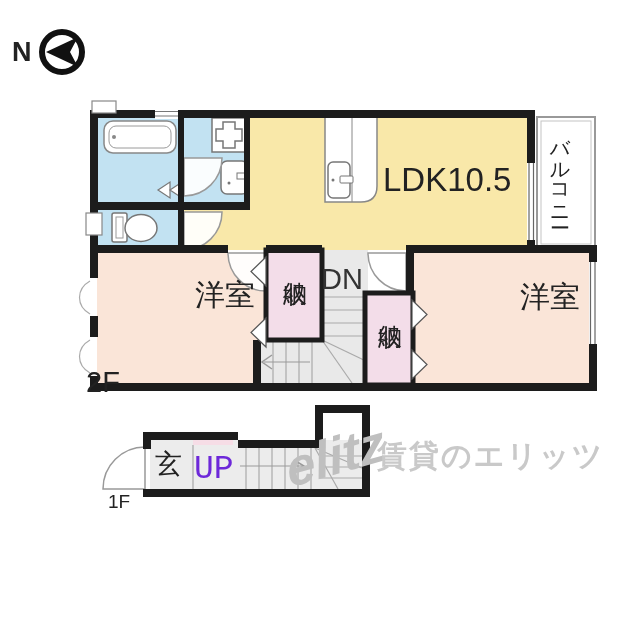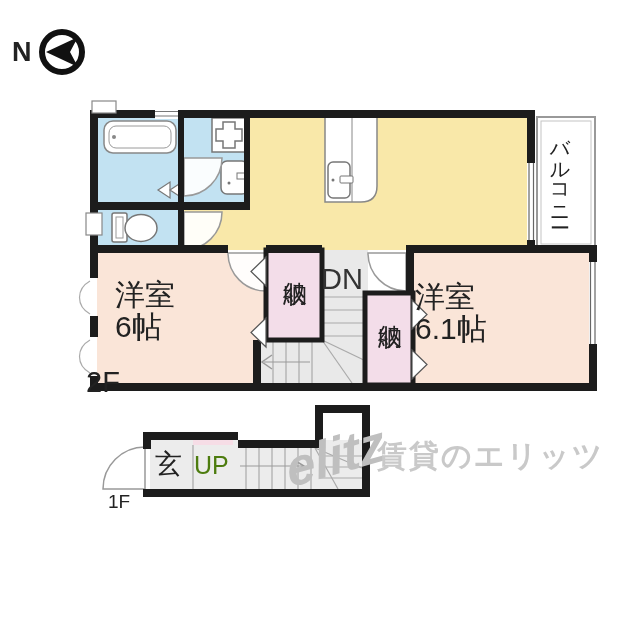--- a/index.html
+++ b/index.html
@@ -1,21 +1,21 @@
 <!DOCTYPE html>
 <html><head>
 <meta charset="utf-8">
 <style>
   html,body{margin:0;padding:0;background:#fff;}
   #stage{position:relative;width:640px;height:640px;background:#fff;overflow:hidden;
          font-family:"Liberation Sans","DejaVu Sans",sans-serif;}
   svg{position:absolute;left:0;top:0;}
   .lbl{position:absolute;color:#222;white-space:nowrap;line-height:1.08;}
   .v{writing-mode:vertical-rl;text-orientation:upright;}
-  .center{text-align:left;}
+  .center{text-align:right;}
   .wm-text{color:#c9c9c9;font-weight:bold;letter-spacing:2px;}
   .wm-logo{color:#bfbfbf;font-weight:bold;font-style:italic;
            transform:rotate(-16deg) skewX(-6deg);transform-origin:left top;}
 </style>
 </head>
 <body>
 
 <div id="stage">
 
   <svg width="640" height="640" viewBox="0 0 640 640">
@@ -175,41 +175,40 @@
         <rect x="315" y="405" width="8" height="43"></rect>
         <rect x="362" y="405" width="8" height="92"></rect>
         <rect x="143" y="489" width="227" height="8"></rect>
         <rect x="143" y="432" width="8" height="17"></rect>
       </g>
     </g>
   </svg>
 
   <div class="lbl" style="left:12px;top:38px;font-size:27px;font-weight:bold;">N</div>
 
+  <div class="lbl" style="left:383px;top:162px;font-size:33px;">LDK10.5</div>
 
   <div class="lbl v" style="left:549px;top:126px;font-size:20px;">バルコニー</div>
 
   <div class="lbl center" style="left:115px;top:279px;width:140px;font-size:30px;">
     <div>洋室</div>
-    <div>6帖</div>
   </div>
 
   <div class="lbl center" style="left:415px;top:281px;width:165px;font-size:30px;">
     <div>洋室</div>
-    <div>6.1帖</div>
   </div>
 
   <div class="lbl v" style="left:282px;top:263px;font-size:24px;">収納</div>
   <div class="lbl v" style="left:377px;top:306px;font-size:24px;">収納</div>
 
   <div class="lbl" style="left:321px;top:264px;font-size:29px;color:#333;">DN</div>
 
   <div class="lbl" style="left:86px;top:367px;font-size:29px;">2F</div>
 
   <div class="lbl" style="left:155px;top:450px;font-size:27px;">玄</div>
-  <div class="lbl" style="left:194px;top:452px;font-size:25px;color:#4d7c0f;">UP</div>
+  <div class="lbl" style="left:194px;top:452px;font-size:33px;color:#6d28d9;font-family:Liberation Mono, monospace;">UP</div>
 
   <div class="lbl" style="left:108px;top:492px;font-size:19px;">1F</div>
 
   <div class="lbl wm-logo" style="left:282px;top:442px;font-size:52px;">elitz</div>
   <div class="lbl wm-text" style="left:377px;top:440px;font-size:30px;">賃貸のエリッツ</div>
 
 </div>
 
 </body></html>

